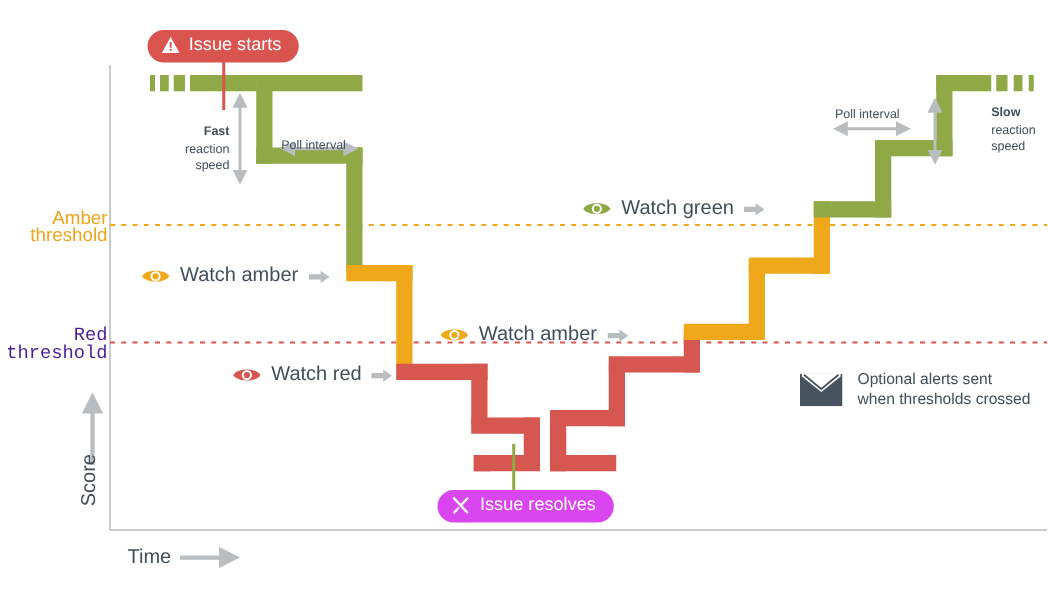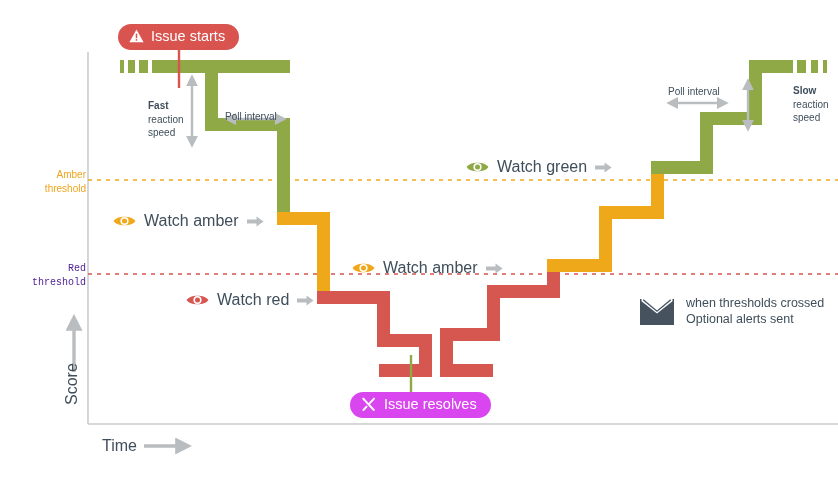--- a/index.html
+++ b/index.html
@@ -66,37 +66,37 @@
   .watch .watch-text { color: #3f4e5a; }
   .watch-amber-1 { left: 113px; top: 213px; }
   .watch-red     { left: 186px; top: 292px; }
   .watch-amber-2 { left: 352px; top: 260px; }
   .watch-green   { left: 466px; top: 159px; }
 
   
   .thresh-label {
     position: absolute;
     text-align: right;
-    font-size: 10px;
+    font-size: 15px;
     line-height: 14px;
     white-space: nowrap;
   }
   .thresh-amber { right: 752px; top: 168px; color: #efa41c; }
   .thresh-red   { right: 752px; top: 262px; color: #4c1d95; font-family: Liberation Mono, monospace; }
 
   
   .anno {
     position: absolute;
     font-size: 10px;
     line-height: 13.5px;
     color: #3f4e5a;
     white-space: nowrap;
   }
   .anno b { font-weight: bold; }
-  .anno-fast       { left: 148px; top: 99px; text-align: left; }
+  .anno-fast       { left: 148px; top: 99px; text-align: right; }
   .anno-poll-left  { left: 225px; top: 110px; }
   .anno-poll-right { left: 668px; top: 85px; }
   .anno-slow       { left: 757px; top: 84px; margin-left: 36px; }
 
   
   .axis-title {
     position: absolute;
     color: #3f4e5a;
     font-size: 16px;
     line-height: 1;
@@ -317,18 +317,18 @@
   <div class="axis-title axis-score">Score</div>
   <div class="axis-title axis-time">Time</div>
 
   <div class="legend">
     <svg width="34" height="26" viewBox="0 0 34 26">
       <rect x="0" y="0" width="34" height="26" fill="#46535f"></rect>
       <path d="M1.5 2.2 L17 14.6 L32.5 2.2 L32.5 0 L1.5 0 Z" fill="#ffffff"></path>
       <path d="M3.2 0.8 L17 12.2 L30.8 0.8" stroke="#46535f" stroke-width="1.4" fill="none"></path>
     </svg>
     <div class="legend-text">
+      <div>Optional alerts sent</div>
       <div>when thresholds crossed</div>
-      <div>Optional alerts sent</div>
     </div>
   </div>
 
 </div>
 
 </body></html>

